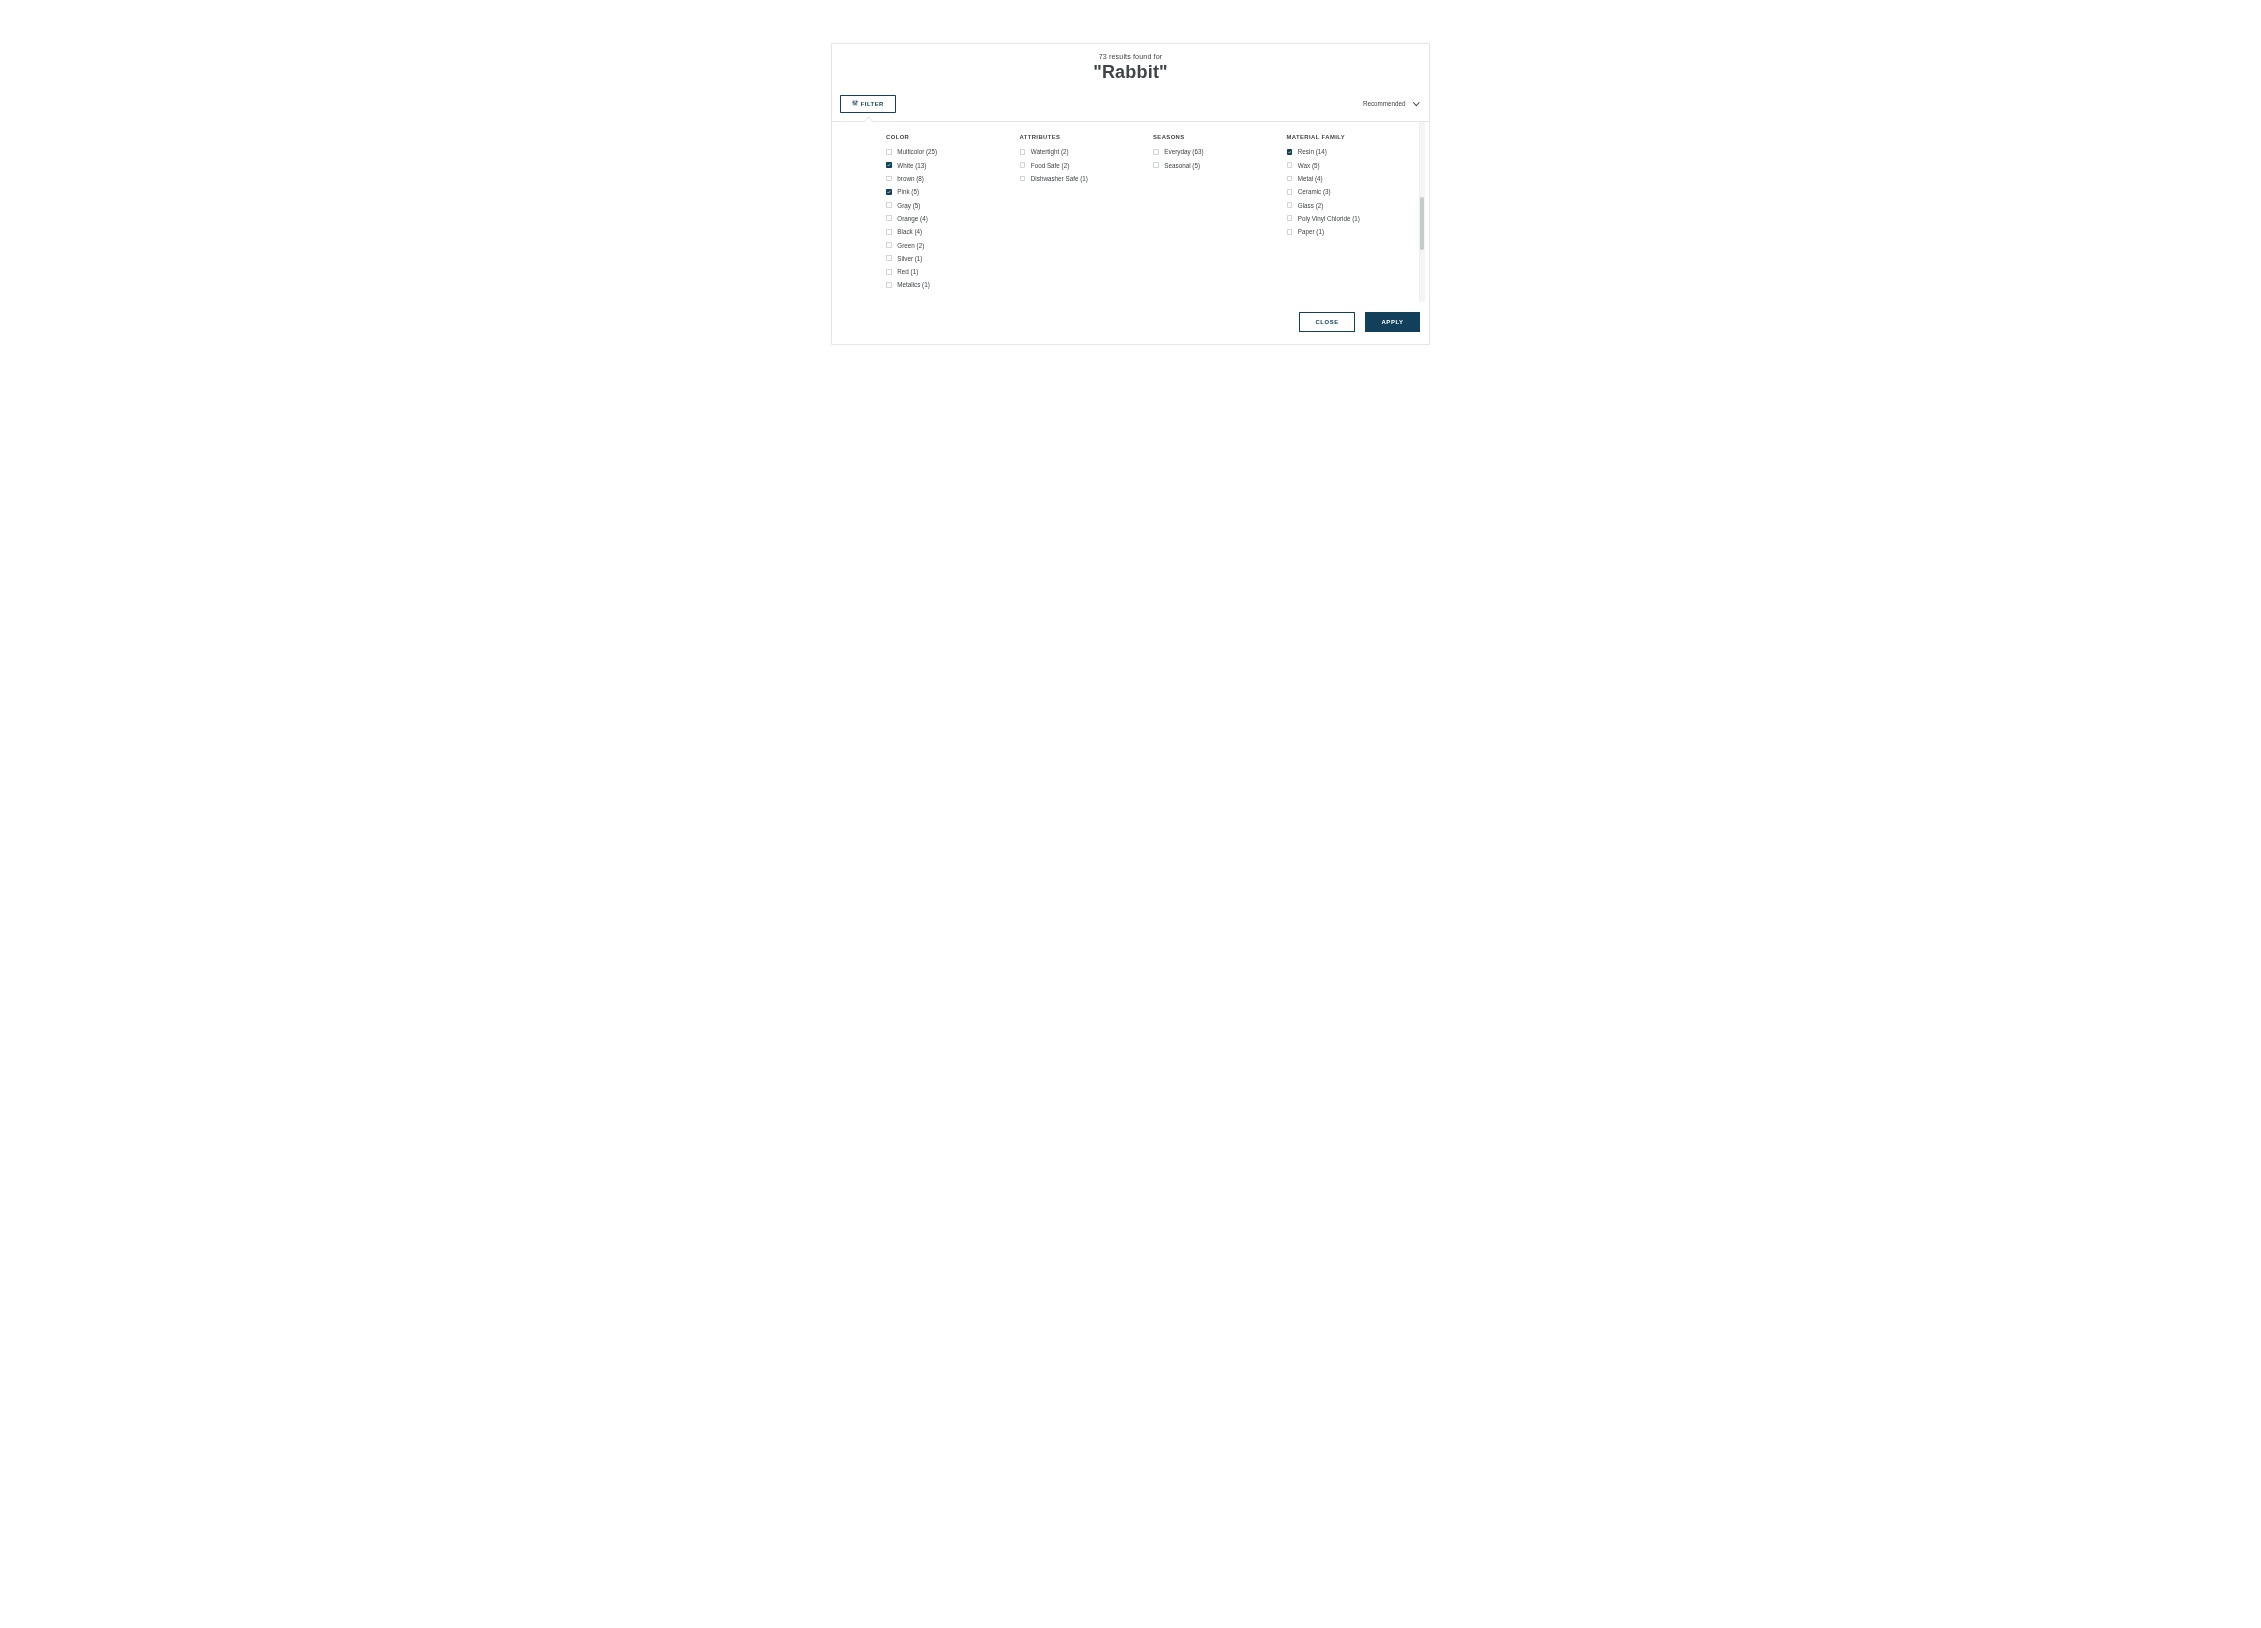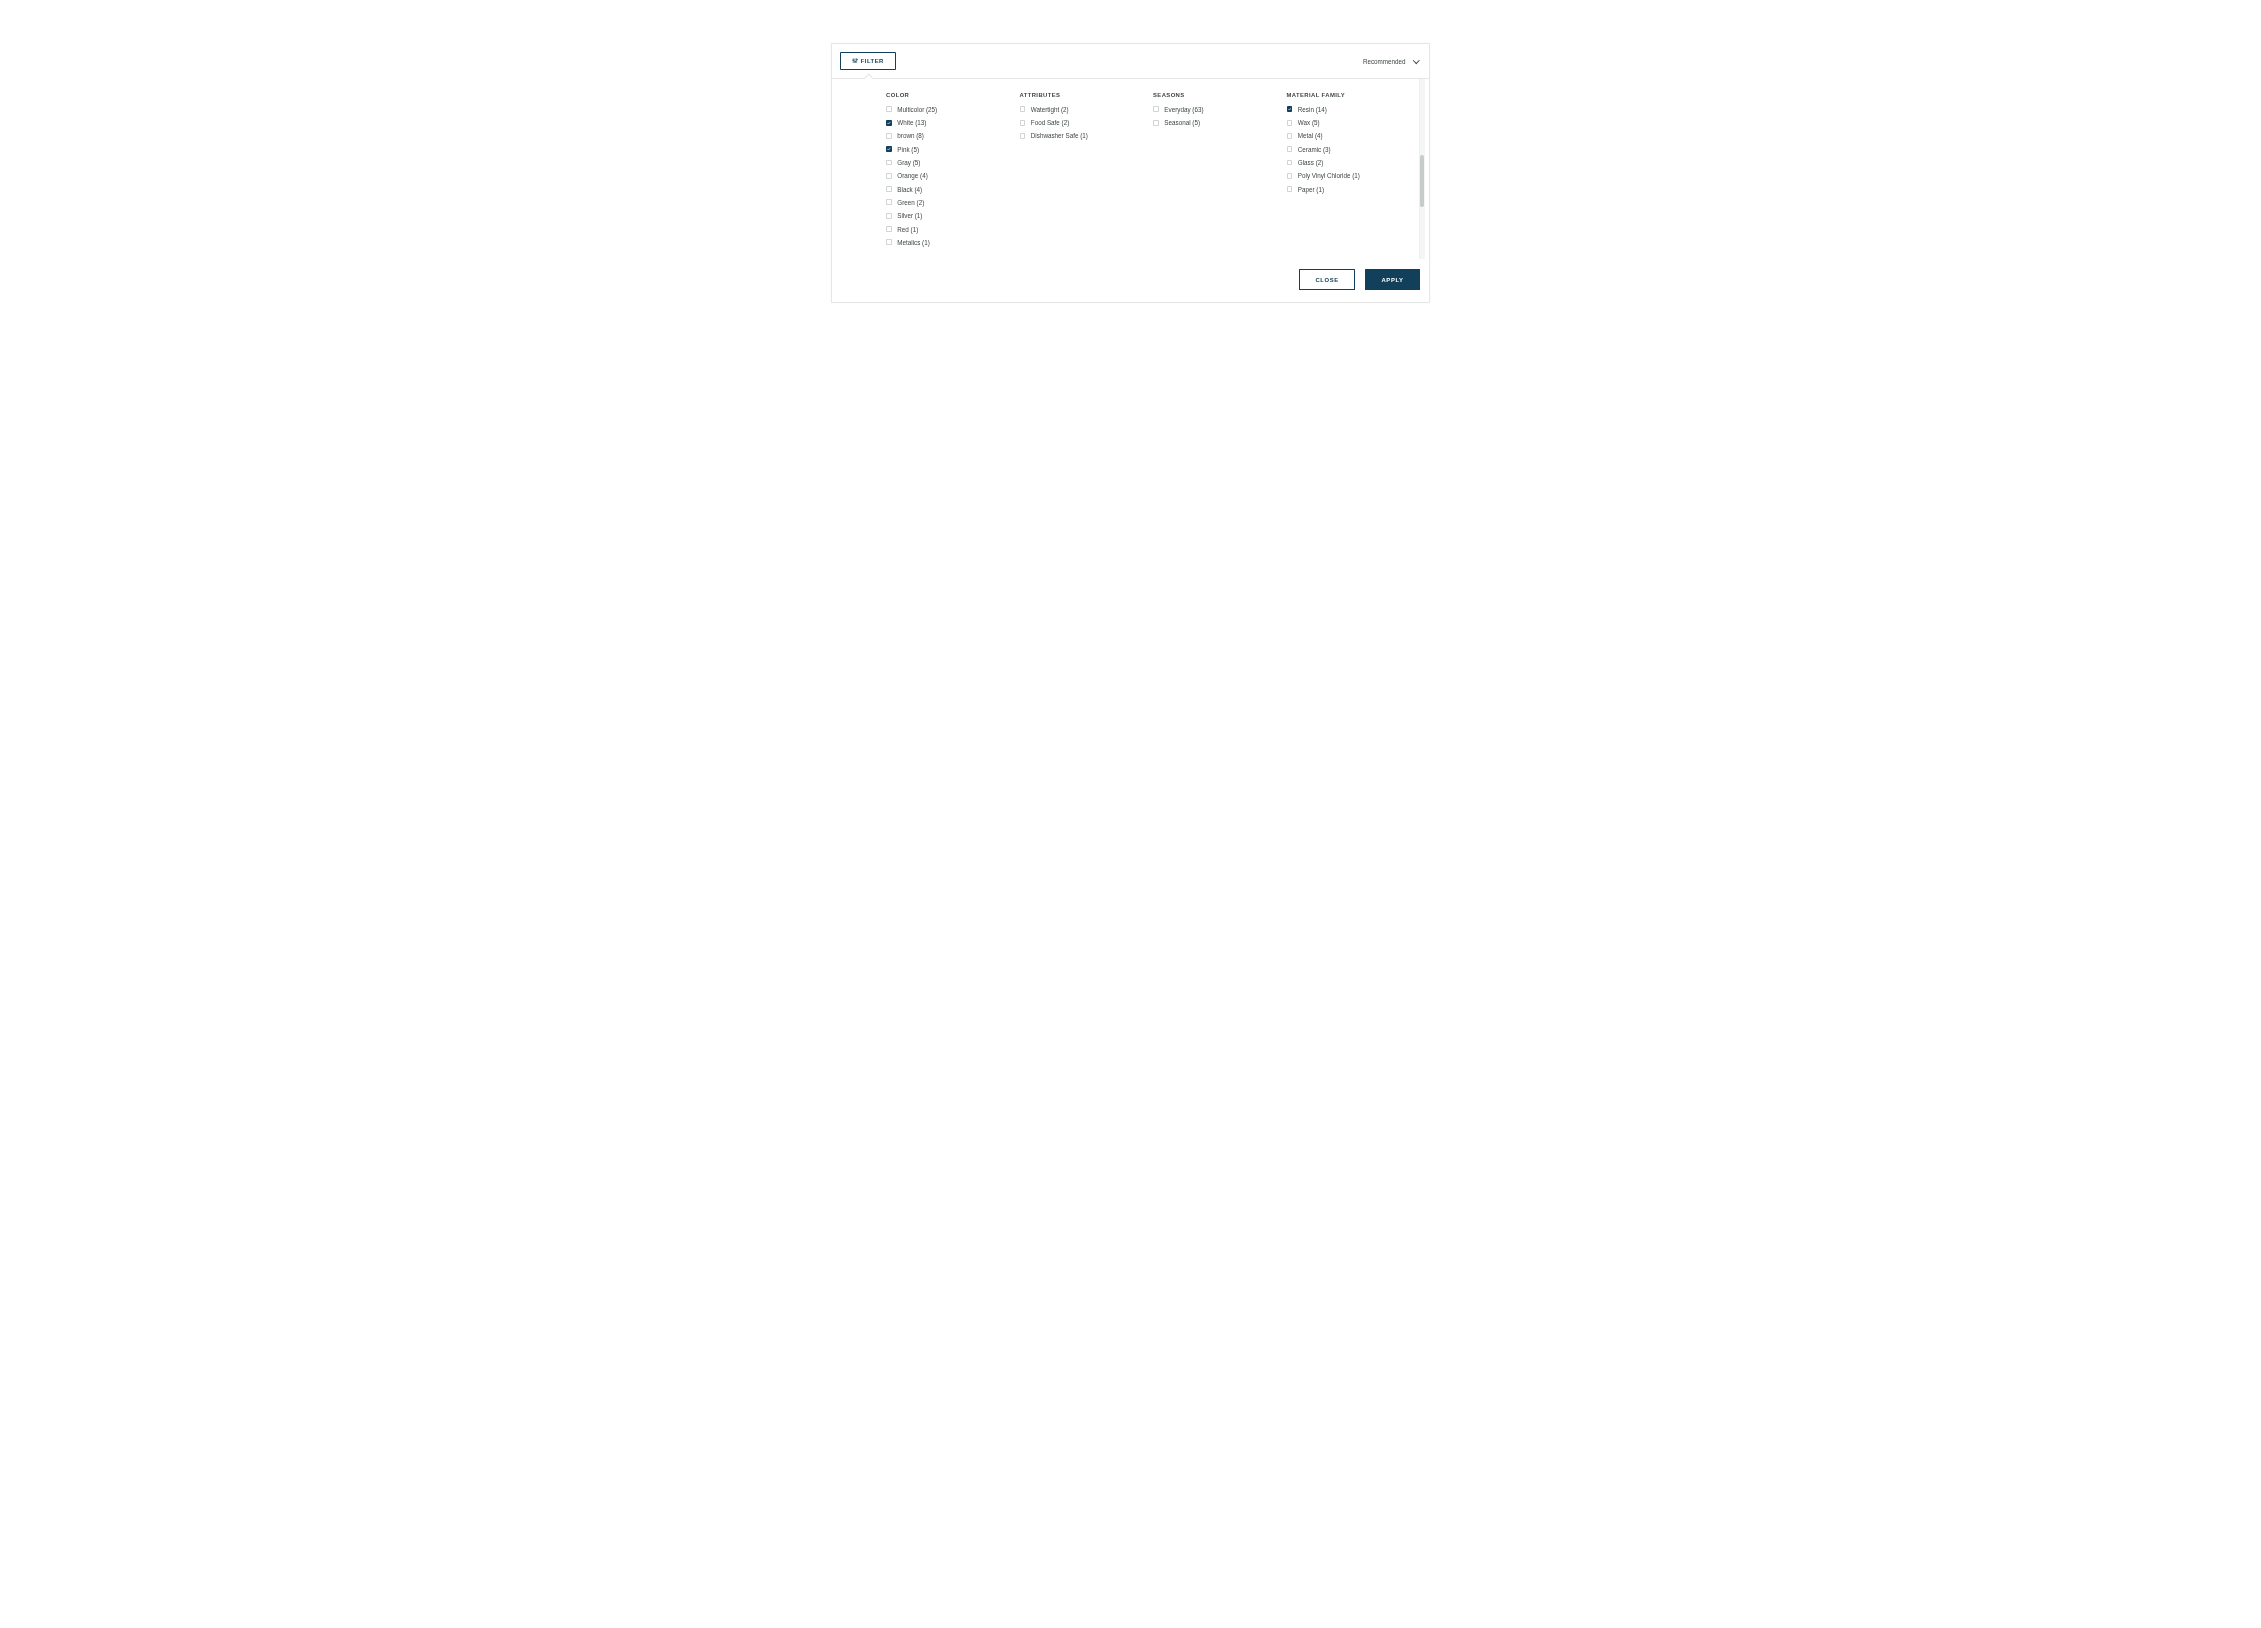--- a/index.html
+++ b/index.html
@@ -183,20 +183,24 @@
     max-height: 150px;
     overflow: hidden;
   }
 </style>
 </head>
 <body>
 
 <div class="page">
   <div class="panel">
 
+    <div class="results-header">
+      <div class="results-count">73 results found for</div>
+      <div class="results-term">"Rabbit"</div>
+    </div>
 
     <div class="toolbar">
       <button class="filter-btn">
         <span>
           <svg width="5.9" height="5.9" viewBox="0 0 24 24" fill="none" stroke="#12405a" stroke-width="2.4" stroke-linecap="round">
             <line x1="5" y1="3" x2="5" y2="21"></line>
               <line x1="12" y1="3" x2="12" y2="21"></line>
               <line x1="19" y1="3" x2="19" y2="21"></line>
             <circle cx="5" cy="9" r="2.2" fill="#fff"></circle>
               <circle cx="12" cy="16" r="2.2" fill="#fff"></circle>

